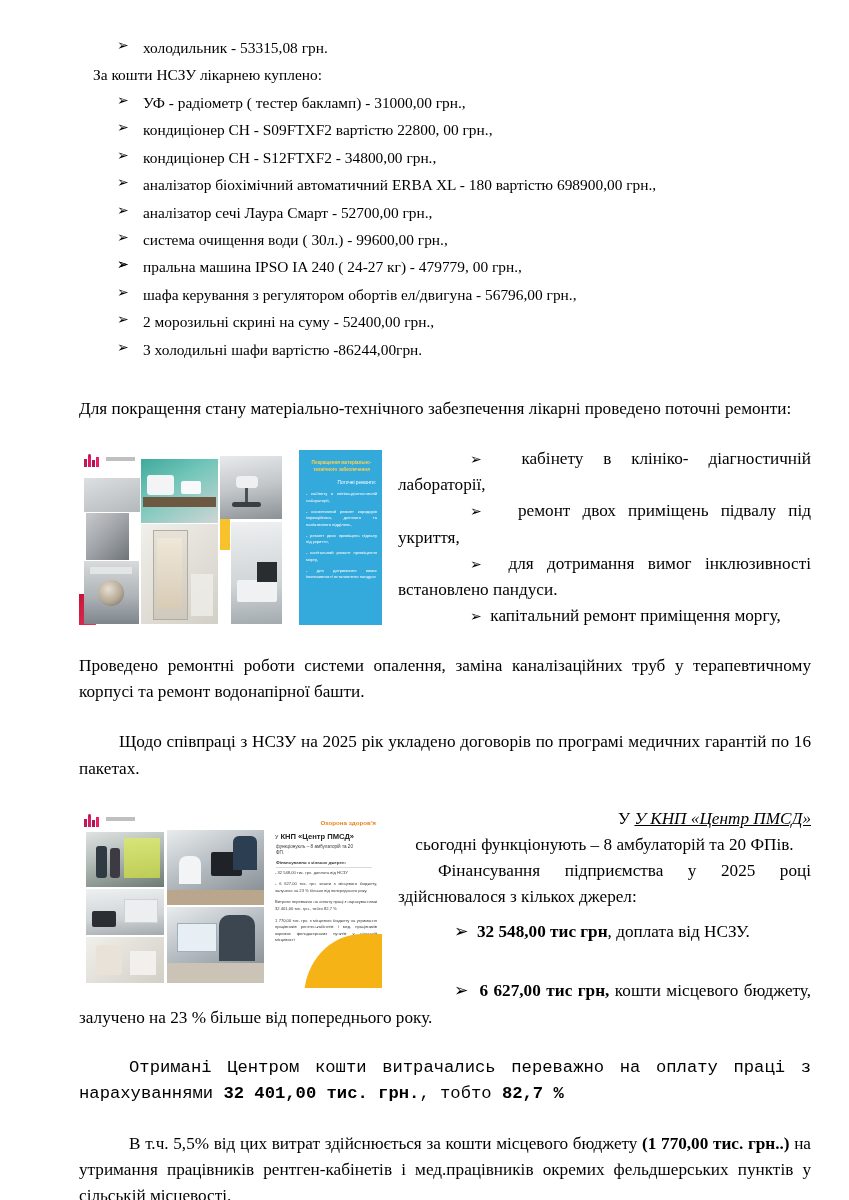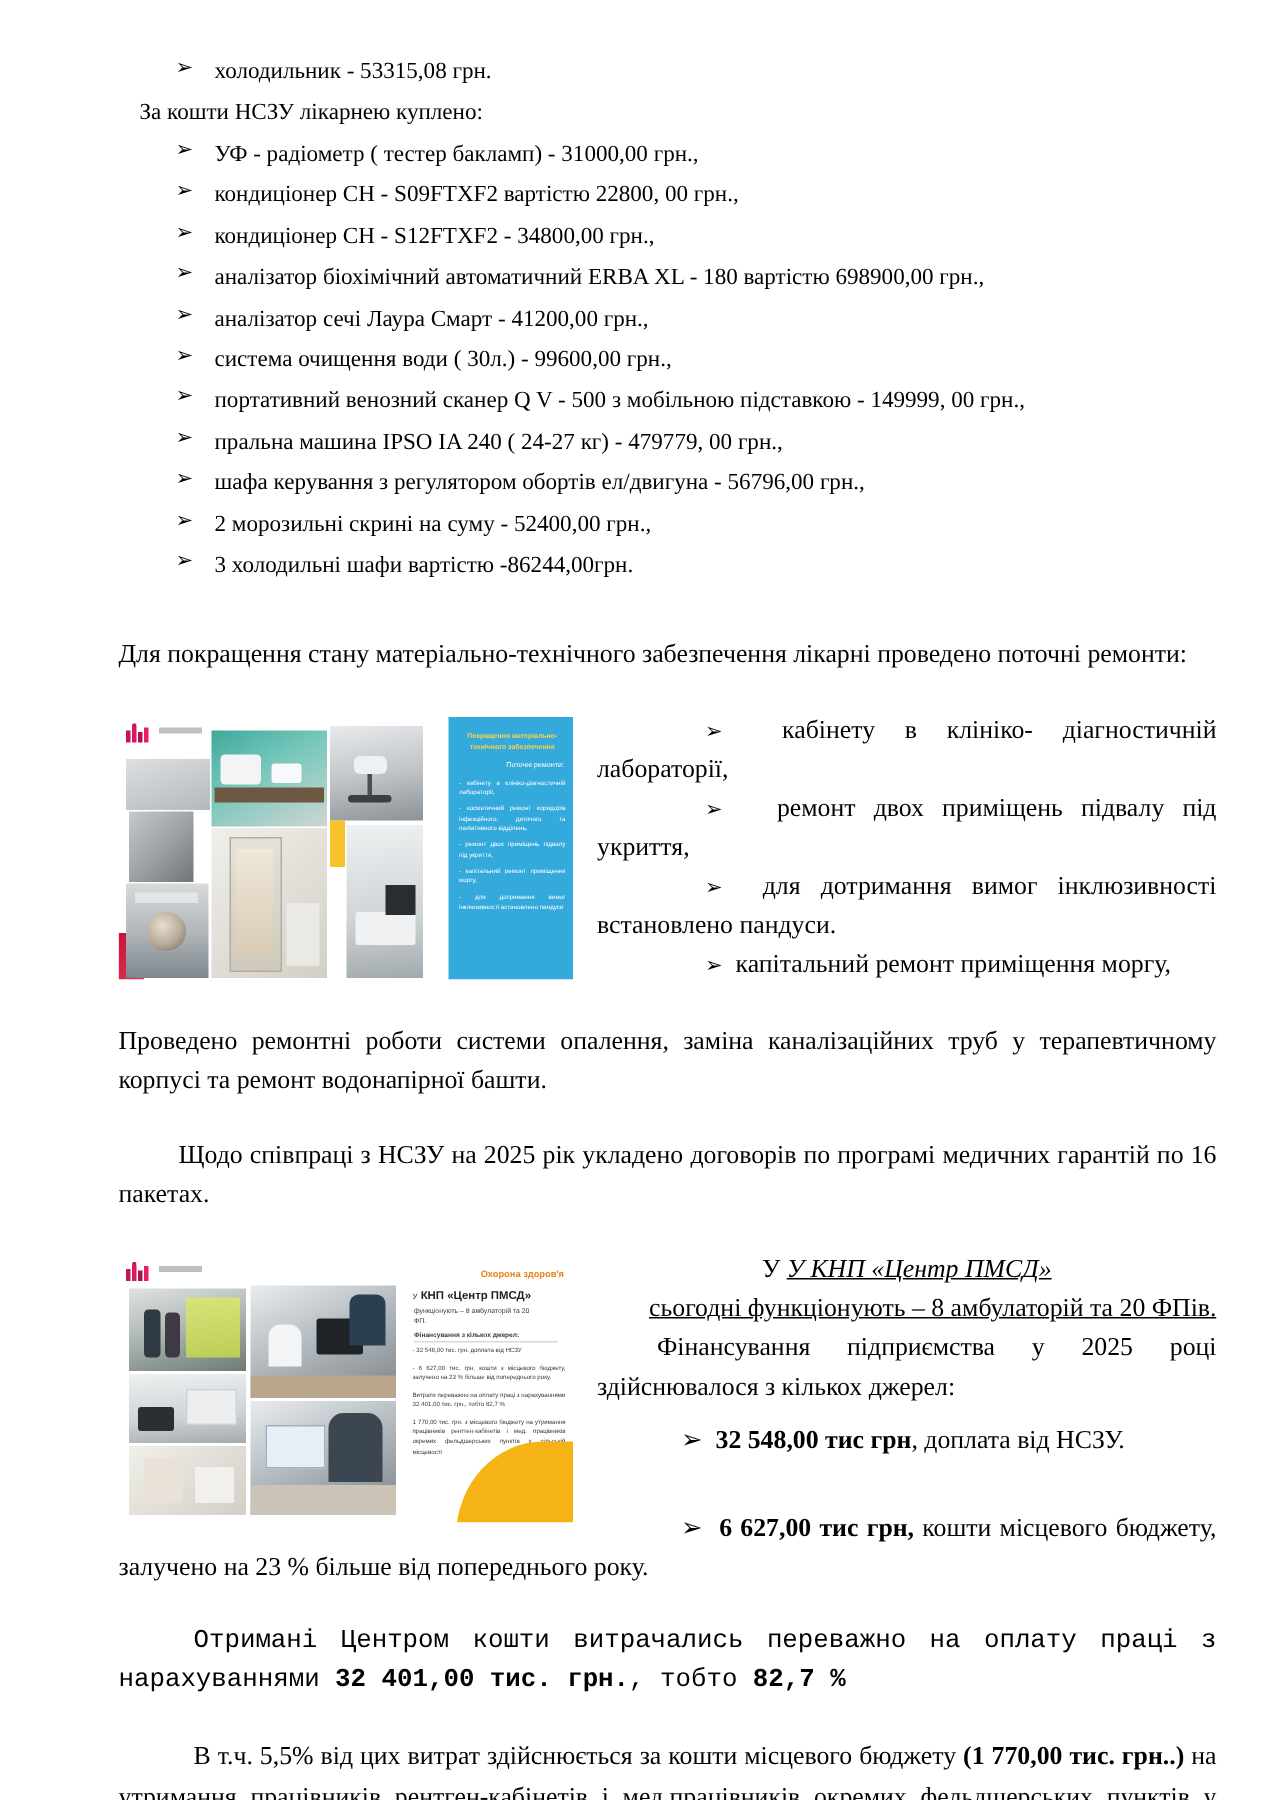--- a/index.html
+++ b/index.html
@@ -256,23 +256,23 @@
       </li>
     </ul>
 
     <p class="lead-line">За кошти НСЗУ лікарнею куплено:</p>
 
     <ul class="bullet-list">
       <li><span class="marker">➢</span><span>УФ - радіометр ( тестер бакламп) - 31000,00 грн.,</span></li>
       <li><span class="marker">➢</span><span> кондиціонер СН - S09FTXF2 вартістю 22800, 00 грн.,</span></li>
       <li><span class="marker">➢</span><span>кондиціонер СН - S12FTXF2 - 34800,00 грн.,</span></li>
       <li><span class="marker">➢</span><span>аналізатор біохімічний автоматичний ERBA XL - 180 вартістю 698900,00 грн.,</span></li>
-      <li><span class="marker">➢</span><span>аналізатор сечі Лаура Смарт - 41200,00 грн.,</span></li>
+      <li><span class="marker">➢</span><span>аналізатор сечі Лаура Смарт - 52700,00 грн.,</span></li>
       <li><span class="marker">➢</span><span>система очищення води ( 30л.) - 99600,00 грн.,</span></li>
-      <li><span class="marker">➢</span><span>портативний венозний сканер Q V - 500 з мобільною підставкою - 149999, 00 грн.,</span></li>
+      <li><span class="marker">➢</span></li>
       <li><span class="marker">➢</span><span>пральна машина IPSO IA 240 ( 24-27 кг) - 479779, 00 грн.,</span></li>
       <li><span class="marker">➢</span><span>шафа керування з регулятором обортів ел/двигуна - 56796,00 грн.,</span></li>
       <li><span class="marker">➢</span><span>2 морозильні скрині на суму - 52400,00 грн.,</span></li>
       <li><span class="marker">➢</span><span>3 холодильні шафи вартістю -86244,00грн.</span></li>
     </ul>
 
     <div class="gap-lg"></div>
 
     <p class="para">Для покращення стану матеріально-технічного забезпечення лікарні проведено поточні ремонти:</p>
 
@@ -403,22 +403,22 @@
               <p>- 6 627,00 тис. грн. кошти з місцевого бюджету,  залучено на 23 % більше від попереднього року.</p>
               <p>Витрати переважно на оплату праці з нарахуваннями 32 401,00 тис. грн., тобто 82,7 %</p>
               <p>1 770,00 тис. грн. з місцевого бюджету на утримання працівників  рентген-кабінетів і  мед. працівників окремих фельдшерських пунктів  у сільській місцевості</p>
             </div>
             <div class="yellow-swoosh"></div>
           </div>
         </div>
       </div>
 
       <div class="fig-text">
-        <p style="text-align:center;"><span>У </span><i><u>У КНП «Центр ПМСД»</u></i></p>
-        <p style="text-align:right;text-decoration:underline;">сьогодні функціонують – 8 амбулаторій та 20 ФПів.</p>
+        <p style="text-align:right;"><span>У </span><i><u>У КНП «Центр ПМСД»</u></i></p>
+        <p style="text-align:center;">сьогодні функціонують – 8 амбулаторій та 20 ФПів.</p>
         <p style="text-indent:40px;">Фінансування підприємства у 2025 році здійснювалося з кількох джерел:</p>
         <p style="height:9px;"></p>
         <p style="text-indent:56px;"><span class="marker">➢</span>&nbsp;&nbsp;<b>32  548,00 тис грн</b><span>, доплата від НСЗУ.</span></p>
         <p style="height:9px;"></p>
         <p style="text-indent:56px;margin-top:24px;"><span class="marker">➢</span>&nbsp;&nbsp;<b>6  627,00 тис грн,</b><span> кошти місцевого бюджету,  залучено на 23 % більше від   попереднього року.</span></p>
       </div>
     </div>
 
     <div class="gap-md"></div>
 

